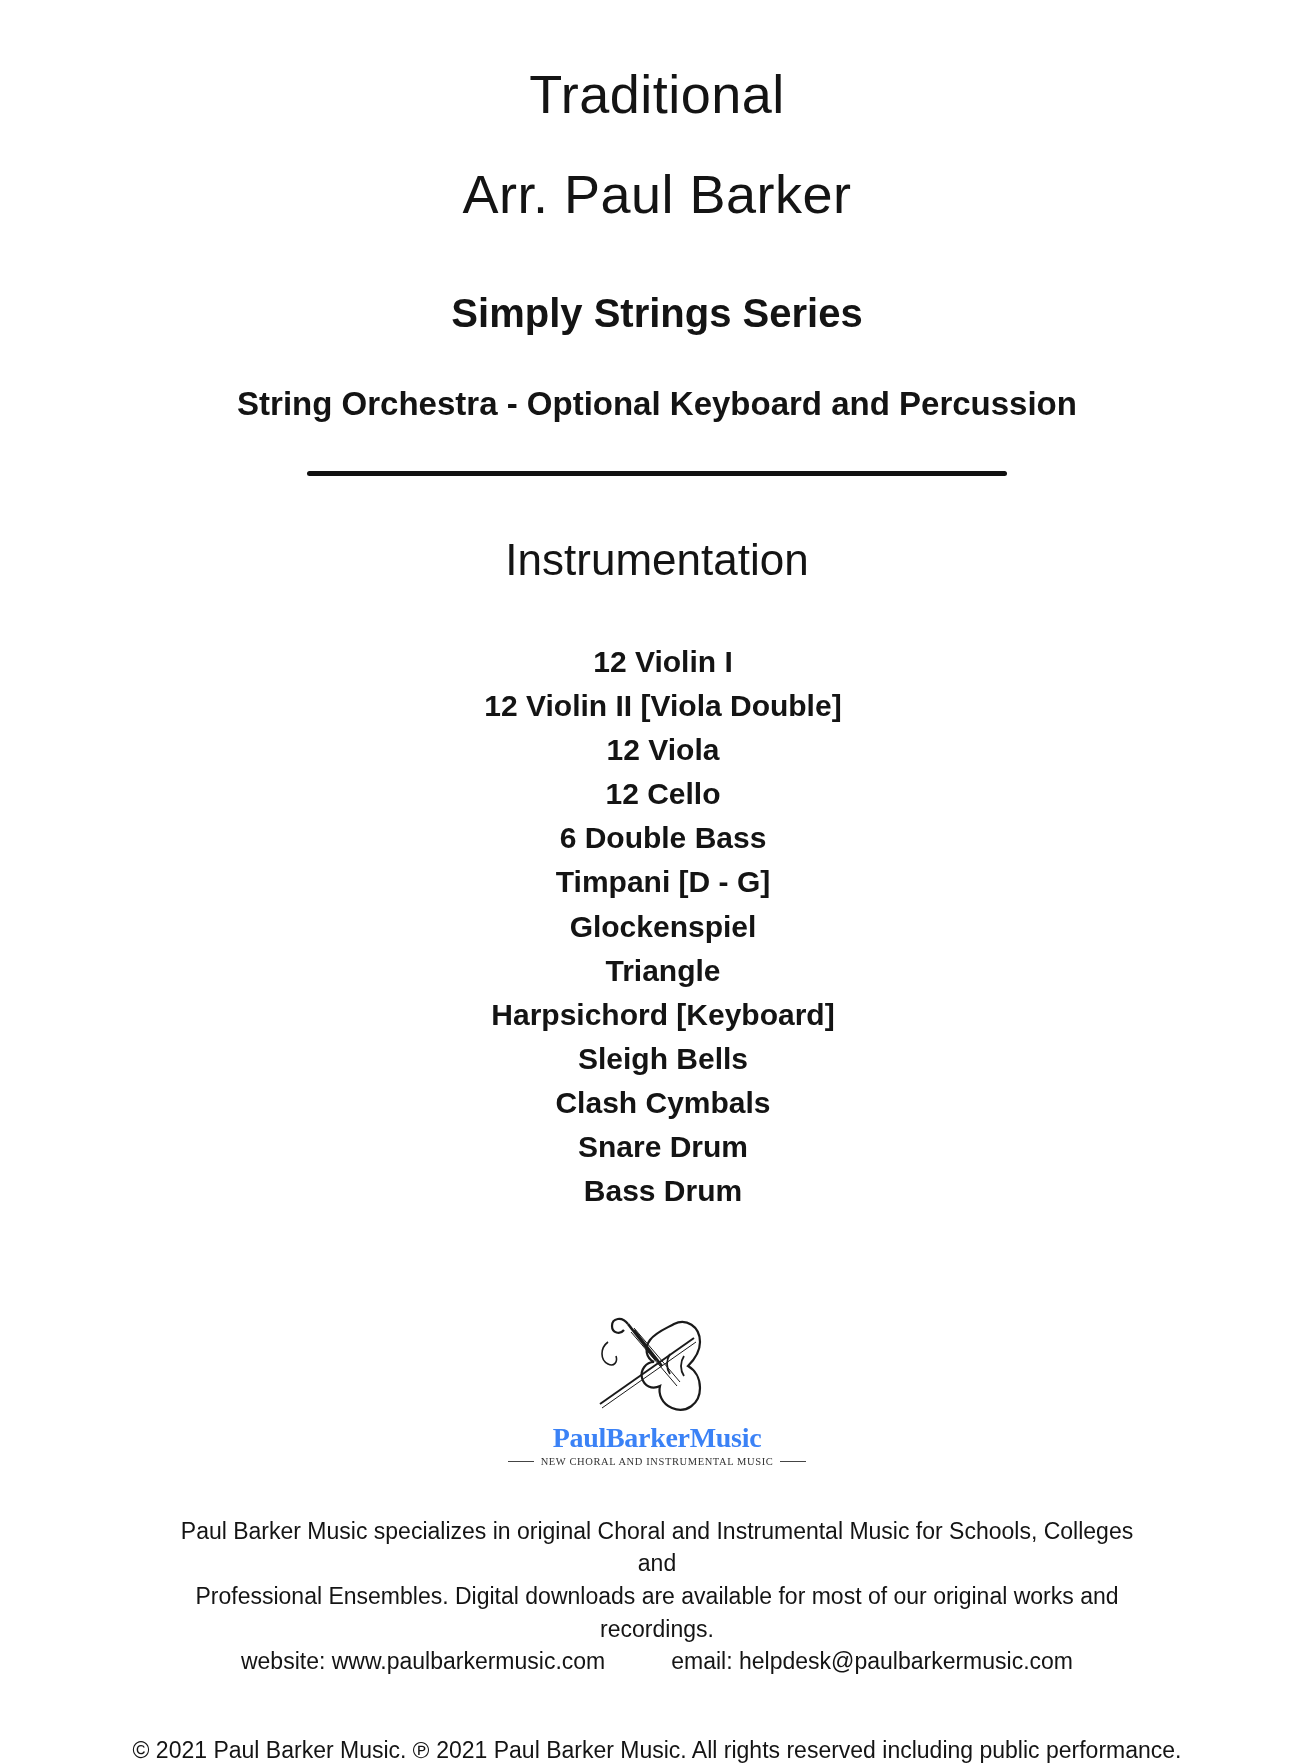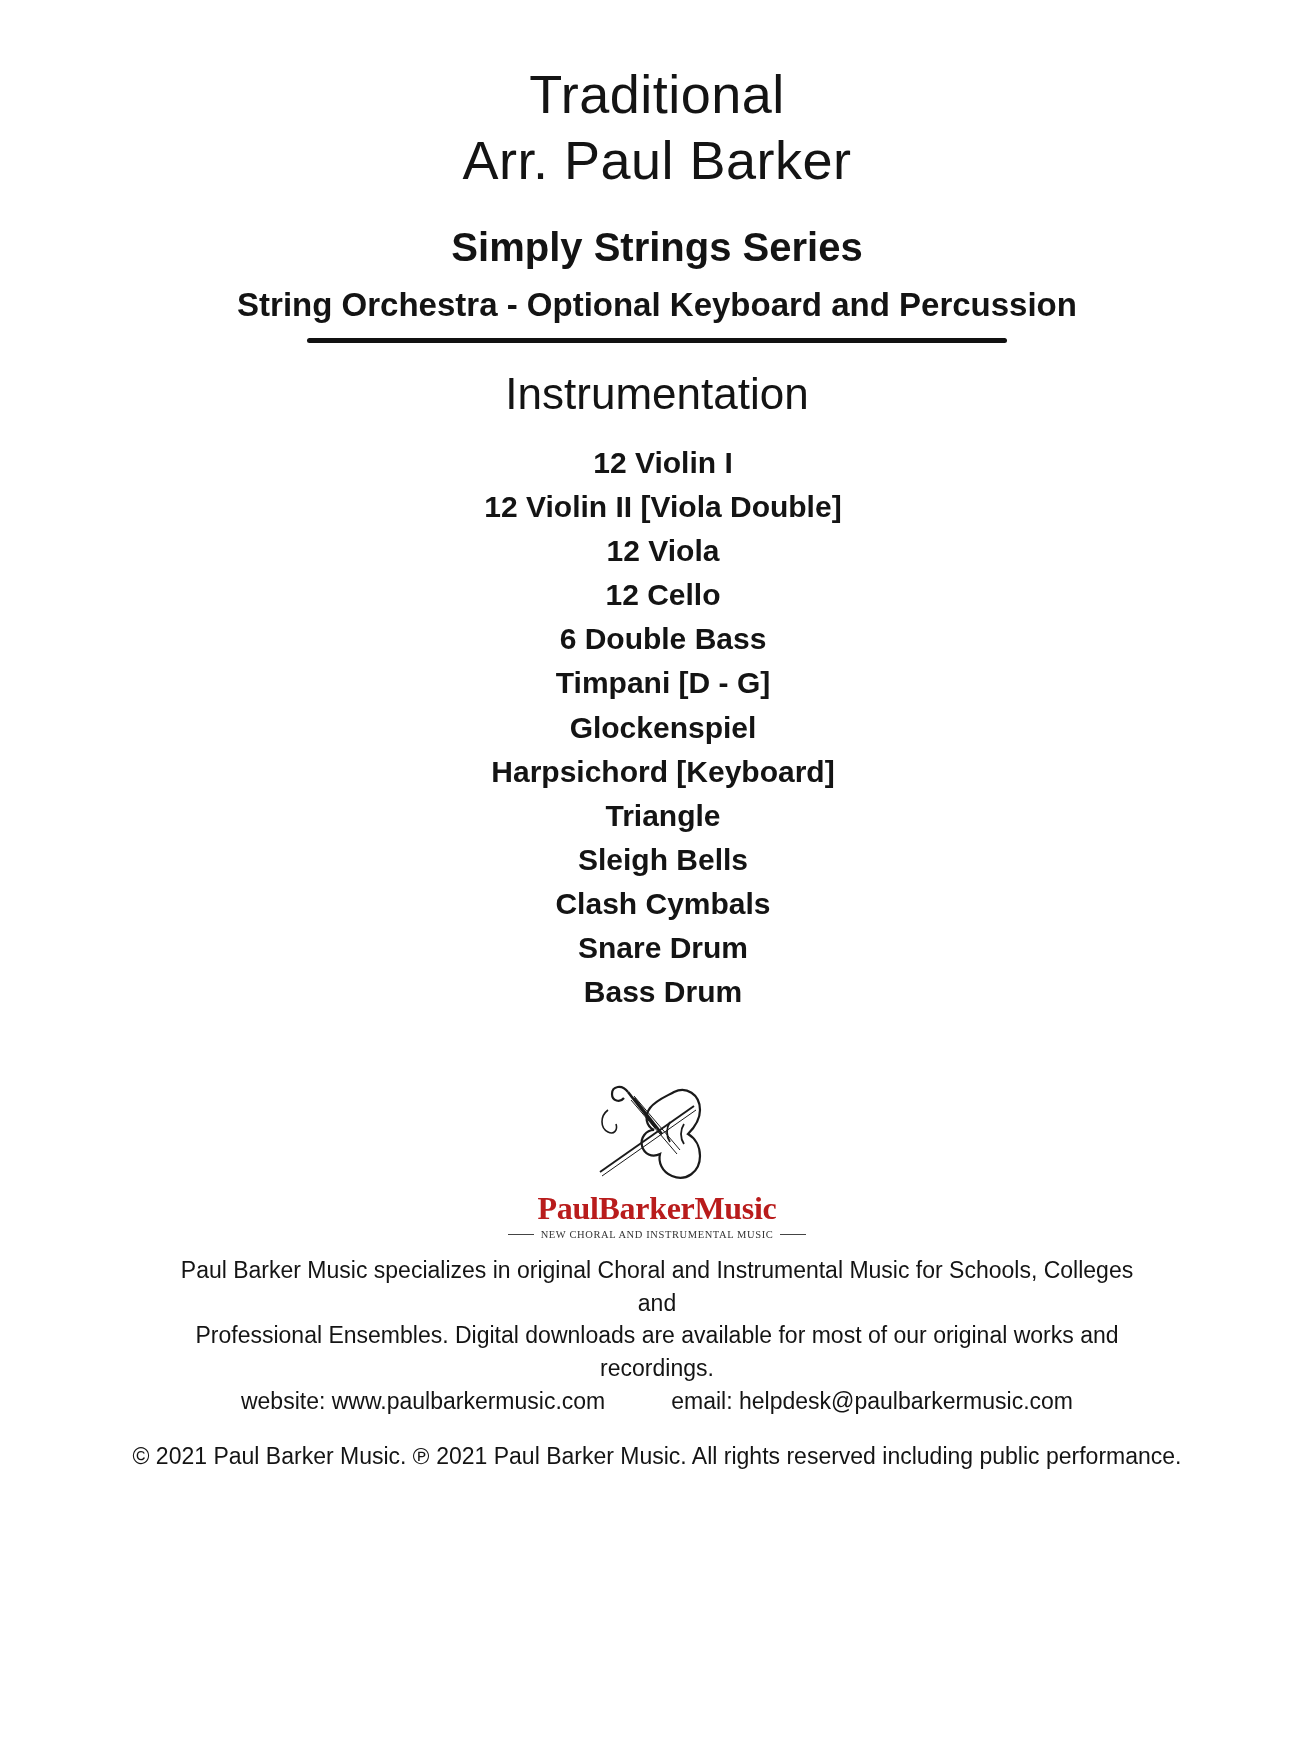--- a/index.html
+++ b/index.html
@@ -15,20 +15,21 @@
     overflow: hidden;
   }
   .page {
     position: relative;
     width: 1314px;
     height: 1764px;
     box-sizing: border-box;
     display: flex;
     flex-direction: column;
     align-items: center;
+    justify-content: space-between;
   }
 
   
   .composer {
     margin-top: 64px;
     font-size: 54px;
     font-weight: 500;
     letter-spacing: 0.5px;
     color: #141414;
     line-height: 1.12;
@@ -115,24 +116,24 @@
     align-items: center;
   }
   .logo-mark {
     width: 150px;
     height: 120px;
     display: block;
   }
   .logo-name {
     margin-top: -6px;
     font-family: "Liberation Serif", serif;
-    font-size: 32px;
+    font-size: 28px;
     font-weight: 700;
     letter-spacing: -0.3px;
-    color: #b91c1c;
+    color: #3b82f6;
   }
   .logo-tagline-row {
     display: flex;
     align-items: center;
     gap: 7px;
     margin-top: 2px;
   }
   .logo-tagline-row .dash {
     width: 26px;
     height: 1px;
@@ -188,22 +189,22 @@
   <div class="instr-heading">Instrumentation</div>
 
   <ul class="instr-list">
     <li>12 Violin I</li>
     <li>12 Violin II [Viola Double]</li>
     <li>12 Viola</li>
     <li>12 Cello</li>
     <li>6 Double Bass</li>
     <li>Timpani [D - G]</li>
     <li>Glockenspiel</li>
+    <li>Triangle</li>
     <li>Harpsichord [Keyboard]</li>
-    <li>Triangle</li>
     <li>Sleigh Bells</li>
     <li>Clash Cymbals</li>
     <li>Snare Drum</li>
     <li>Bass Drum</li>
   </ul>
 
   <div class="logo-block">
     <svg class="logo-mark" viewBox="0 0 150 120">
 
       <path d="M92 16 C104 10 118 18 118 34 C118 44 112 52 106 58

